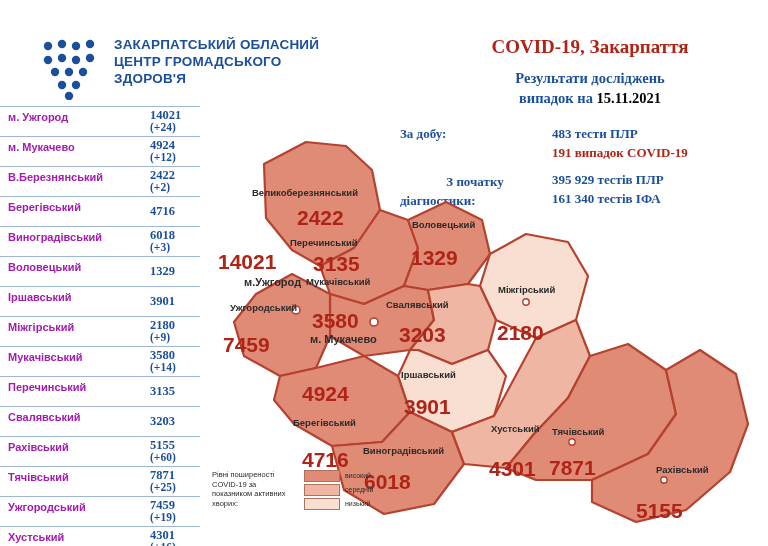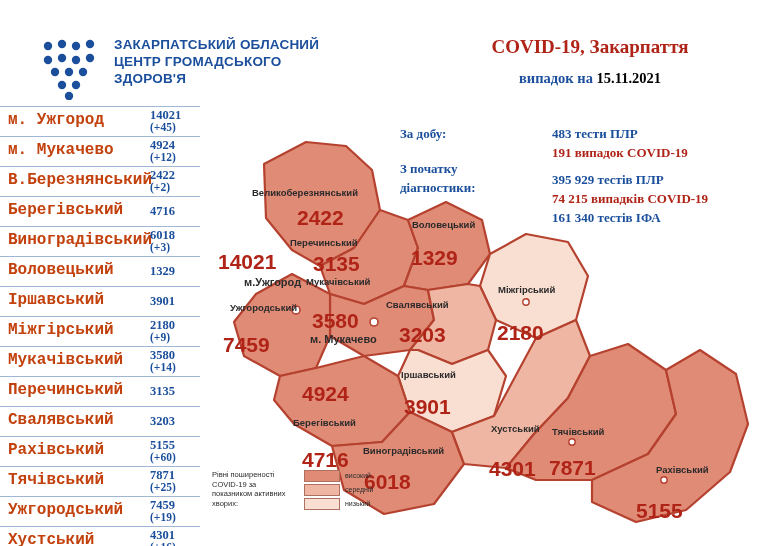--- a/index.html
+++ b/index.html
@@ -78,21 +78,21 @@
     position: absolute;
     left: 400px;
     top: 124px;
     width: 150px;
     color: #1b4f9c;
     font-weight: bold;
     font-size: 13px;
     line-height: 19px;
     font-family: "Liberation Serif", serif;
   }
-  .stats-left .l2 { margin-top: 16px; }
+  .stats-left .l2 { margin-top: 29px; text-align: center; }
   .stats-right {
     position: absolute;
     left: 552px;
     top: 124px;
     width: 216px;
     color: #1b4f9c;
     font-weight: bold;
     font-size: 13px;
     line-height: 19px;
     font-family: "Liberation Serif", serif;
@@ -109,24 +109,24 @@
   .trow {
     position: relative;
     height: 29px;
     border-bottom: 1px solid #9fb6d4;
   }
   .trow:first-child { border-top: 1px solid #9fb6d4; }
   .tname {
     position: absolute;
     left: 8px;
     top: 4px;
-    color: #c2410c;
-    font-weight: bold;
-    font-size: 16px;
-    font-family: Liberation Mono, monospace;
+    color: #a21caf;
+    font-weight: bold;
+    font-size: 11px;
+    font-family: Liberation Sans, sans-serif;
   }
   .tval {
     position: absolute;
     left: 150px;
     top: 1px;
     width: 48px;
     color: #1b4f9c;
     font-weight: bold;
     font-size: 12.5px;
     font-family: "Liberation Serif", serif;
@@ -245,44 +245,44 @@
           <circle cx="36" cy="47" r="4.2"></circle>
           <circle cx="29" cy="58" r="4.2"></circle>
         </g>
       </svg>
     </div>
     <div class="logo-org">ЗАКАРПАТСЬКИЙ ОБЛАСНИЙ ЦЕНТР ГРОМАДСЬКОГО ЗДОРОВ'Я</div>
   </div>
 
   <div class="head-title">COVID-19, Закарпаття</div>
   <div class="head-sub">
+    <div>Результати досліджень</div>
     <div>
       <span>випадок на</span>
       <span class="date">15.11.2021</span>
     </div>
   </div>
 
   <div class="stats-left">
     <div class="l1">За добу:</div>
     <div class="l2">З початку</div>
     <div>діагностики:</div>
   </div>
   <div class="stats-right">
     <div>483 тести ПЛР</div>
     <div class="red">191 випадок COVID-19</div>
     <div style="margin-top:8px">395 929 тестів ПЛР</div>
-    <div class="red">74 215 випадків COVID-19</div>
     <div>161 340 тестів ІФА</div>
   </div>
 
   <div class="table-wrap">
     <div class="trow">
       <span class="tname">м. Ужгород</span>
       <span class="tval">14021</span>
-      <span class="tdelta">(+45)</span>
+      <span class="tdelta">(+24)</span>
     </div>
     <div class="trow">
       <span class="tname">м. Мукачево</span>
       <span class="tval">4924</span>
       <span class="tdelta">(+12)</span>
     </div>
     <div class="trow">
       <span class="tname">В.Березнянський</span>
       <span class="tval">2422</span>
       <span class="tdelta">(+2)</span>

